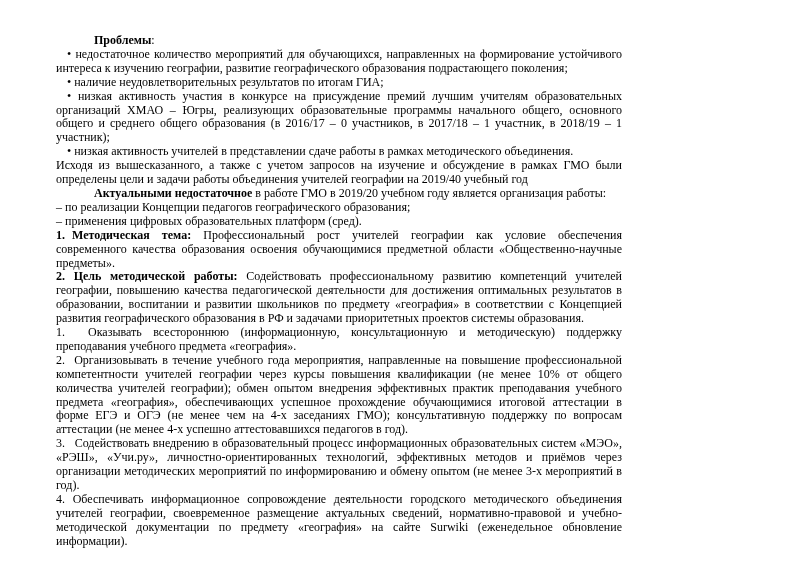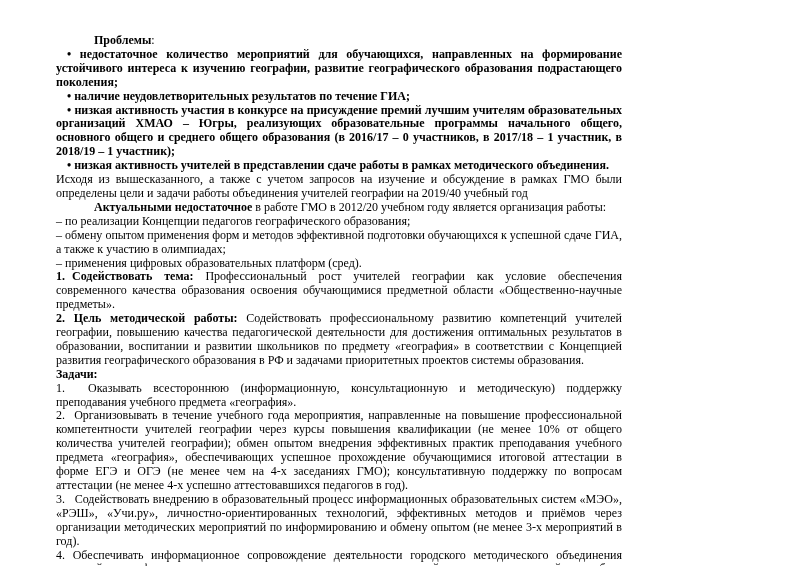--- a/index.html
+++ b/index.html
@@ -17,49 +17,47 @@
     font-size: 12px;
     line-height: 13.9px;
     color: #000000;
     overflow: hidden;
   }
   p.para {
     margin: 0;
     text-align: justify;
   }
   .ti { text-indent: 38px; }
-  .bullet { text-indent: 11px; font-weight: bold; }
+  .bullet { text-indent: 11px; }
   .sp { margin-top: 14px; }
   .b { font-weight: bold; }
   .tabgap { display: inline-block; width: 7px; }
 </style>
 </head>
 <body>
 
 <div class="page">
 
   <p class="para ti"><b class="b">Проблемы</b><span>:</span></p>
 
   <p class="para bullet">• недостаточное количество мероприятий для обучающихся, направленных на формирование устойчивого интереса к изучению географии, развитие географического образования подрастающего поколения;</p>
-  <p class="para bullet">• наличие неудовлетворительных результатов по течение ГИА;</p>
+  <p class="para bullet">• наличие неудовлетворительных результатов по итогам ГИА;</p>
   <p class="para bullet">• низкая активность участия в конкурсе на присуждение премий лучшим учителям образовательных организаций ХМАО – Югры, реализующих образовательные программы начального общего, основного общего и среднего общего образования (в 2016/17 – 0 участников, в 2017/18 – 1 участник, в 2018/19 – 1 участник);</p>
   <p class="para bullet">• низкая активность учителей в представлении сдаче работы в рамках методического объединения.</p>
 
   <p class="para">Исходя из вышесказанного, а также с учетом запросов на изучение и обсуждение в рамках ГМО были определены цели и задачи работы объединения учителей географии на 2019/40 учебный год</p>
 
-  <p class="para ti"><b class="b">Актуальными недостаточное</b><span> в работе ГМО  в 2012/20 учебном году является организация работы:</span></p>
+  <p class="para ti"><b class="b">Актуальными недостаточное</b><span> в работе ГМО  в 2019/20 учебном году является организация работы:</span></p>
 
   <p class="para">– по реализации Концепции педагогов географического образования;</p>
-  <p class="para">– обмену опытом применения форм и методов эффективной подготовки   обучающихся к успешной сдаче ГИА, а также к участию в олимпиадах;</p>
   <p class="para">– применения цифровых образовательных платформ (сред).</p>
 
-  <p class="para sp"><b class="b">1.</b><span class="tabgap"></span><b class="b">Содействовать тема:</b> <span>Профессиональный рост учителей географии как условие обеспечения современного качества образования освоения обучающимися предметной области «Общественно-научные предметы».</span></p>
+  <p class="para sp"><b class="b">1.</b><span class="tabgap"></span><b class="b">Методическая тема:</b> <span>Профессиональный рост учителей географии как условие обеспечения современного качества образования освоения обучающимися предметной области «Общественно-научные предметы».</span></p>
 
   <p class="para sp"><b class="b">2.</b> <b class="b">Цель методической работы:</b> <span>Содействовать профессиональному развитию компетенций учителей географии, повышению качества педагогической деятельности для достижения оптимальных результатов в образовании, воспитании и развитии школьников по предмету «география» в соответствии с Концепцией развития географического образования в РФ и задачами приоритетных проектов системы образования.</span></p>
 
-  <p class="para"><b class="b">Задачи:</b></p>
 
   <p class="para">1.&nbsp;&nbsp;Оказывать всестороннюю (информационную, консультационную и методическую) поддержку преподавания учебного предмета «география».</p>
   <p class="para">2.&nbsp;&nbsp;Организовывать в течение учебного года мероприятия, направленные на повышение профессиональной компетентности учителей географии через курсы повышения квалификации (не менее 10% от общего количества учителей географии);  обмен опытом внедрения эффективных практик преподавания учебного предмета «география», обеспечивающих успешное прохождение обучающимися итоговой аттестации в форме ЕГЭ и ОГЭ (не менее чем на 4-х заседаниях ГМО); консультативную поддержку по вопросам аттестации (не менее 4-х успешно аттестовавшихся педагогов в год).</p>
   <p class="para">3.&nbsp;&nbsp;&nbsp;Содействовать внедрению в образовательный процесс информационных образовательных систем «МЭО», «РЭШ», «Учи.ру», личностно-ориентированных технологий, эффективных методов  и приёмов через организации методических мероприятий по информированию и обмену опытом (не менее 3-х мероприятий в год).</p>
   <p class="para">4. Обеспечивать информационное сопровождение деятельности городского методического объединения учителей географии, своевременное размещение актуальных сведений, нормативно-правовой и учебно-методической документации по предмету «география» на сайте Surwiki (еженедельное обновление информации).</p>
 
 </div>
 
 </body></html>

